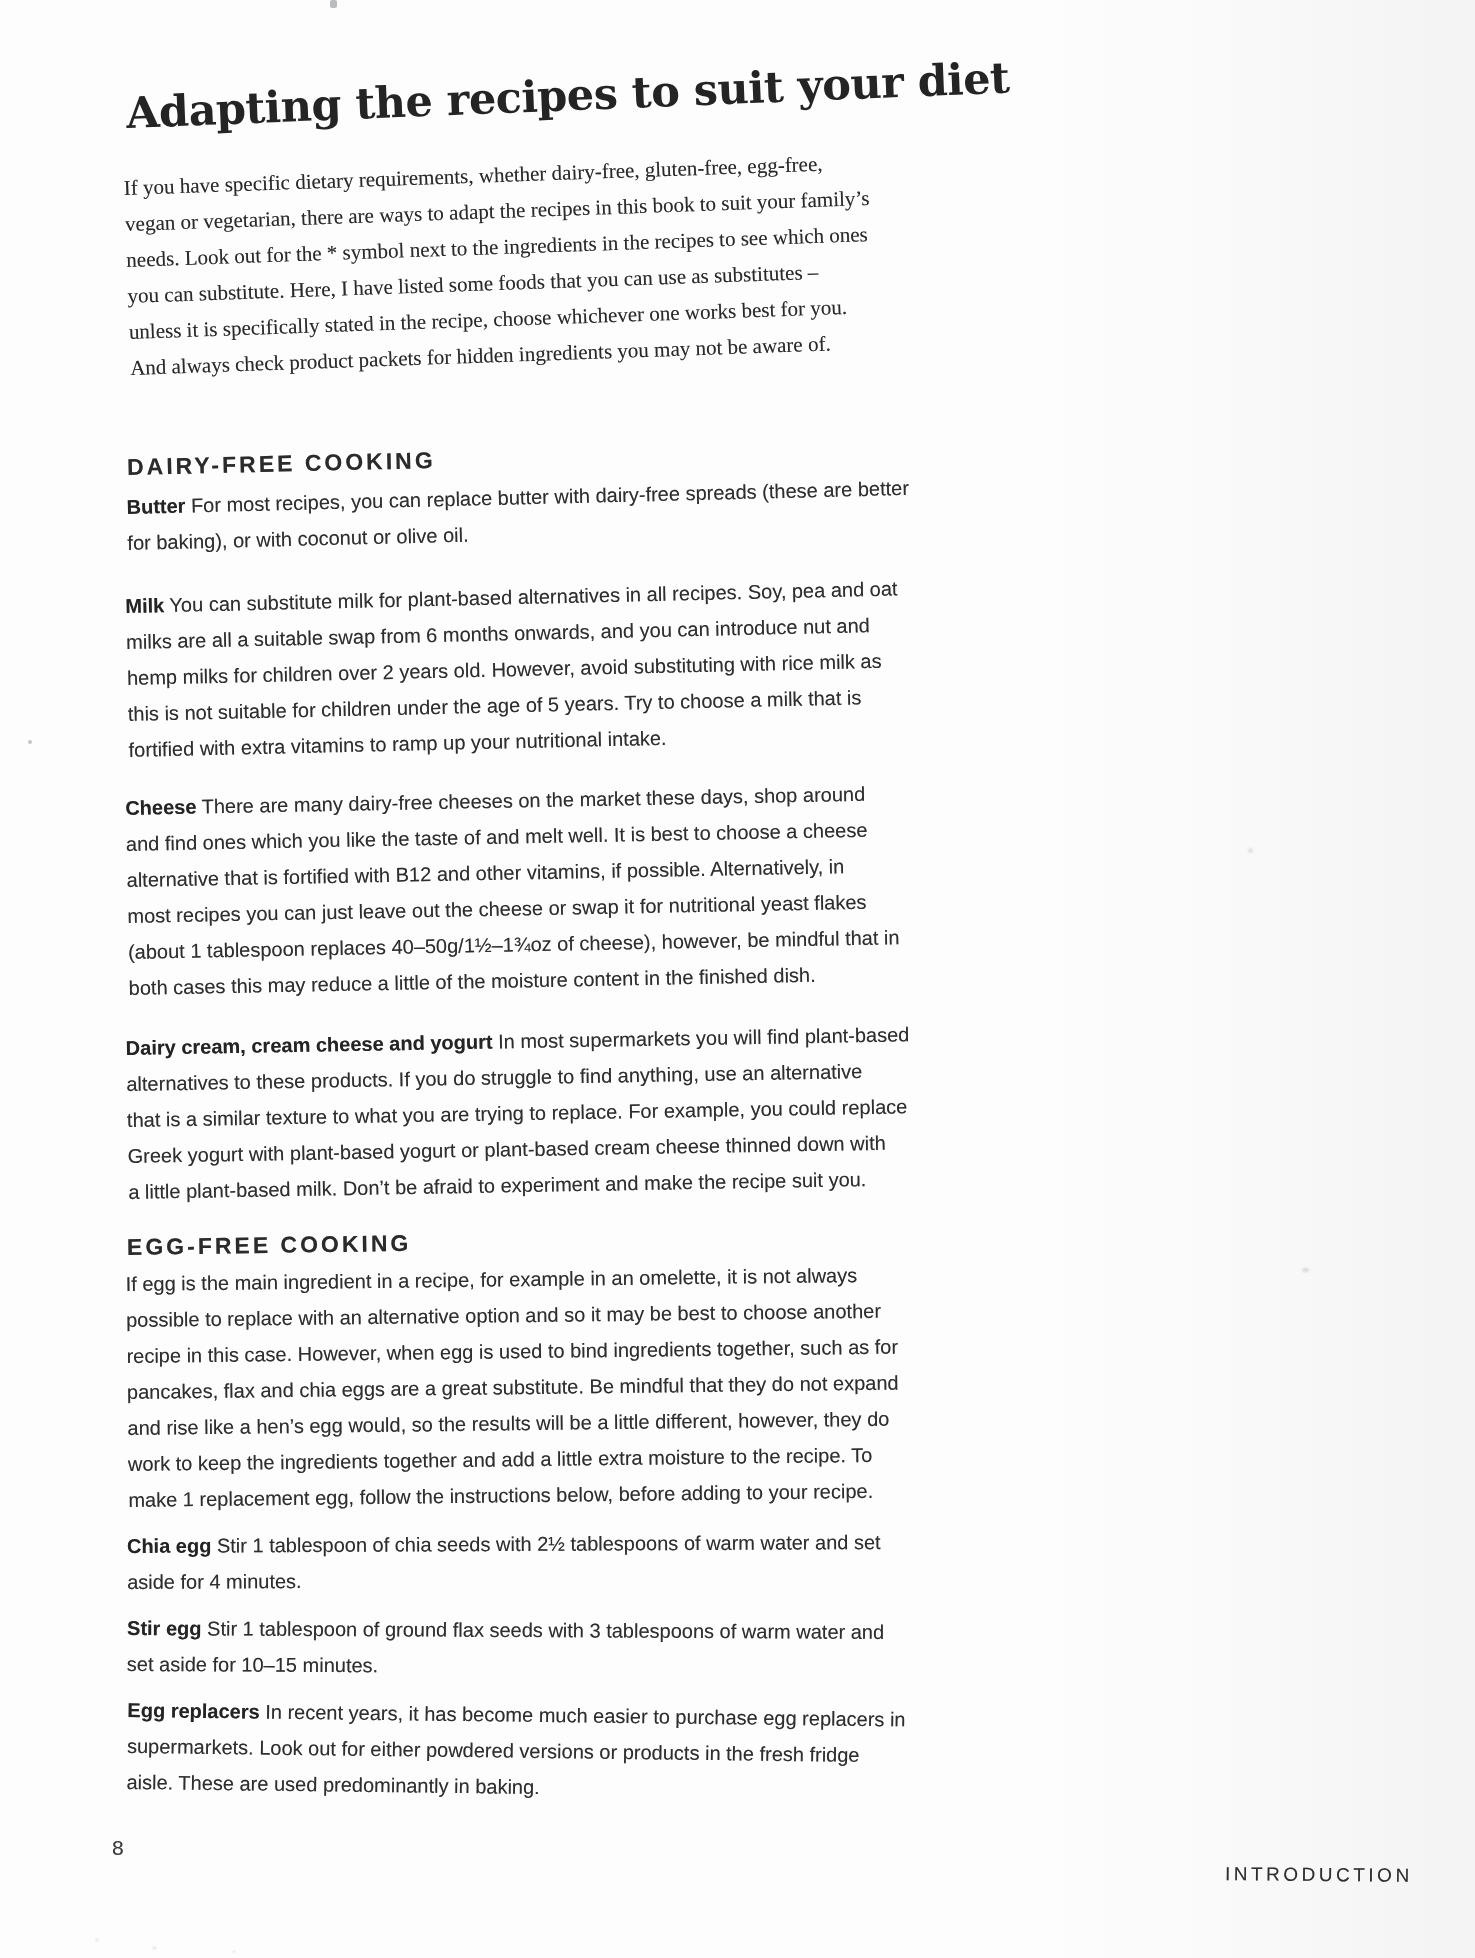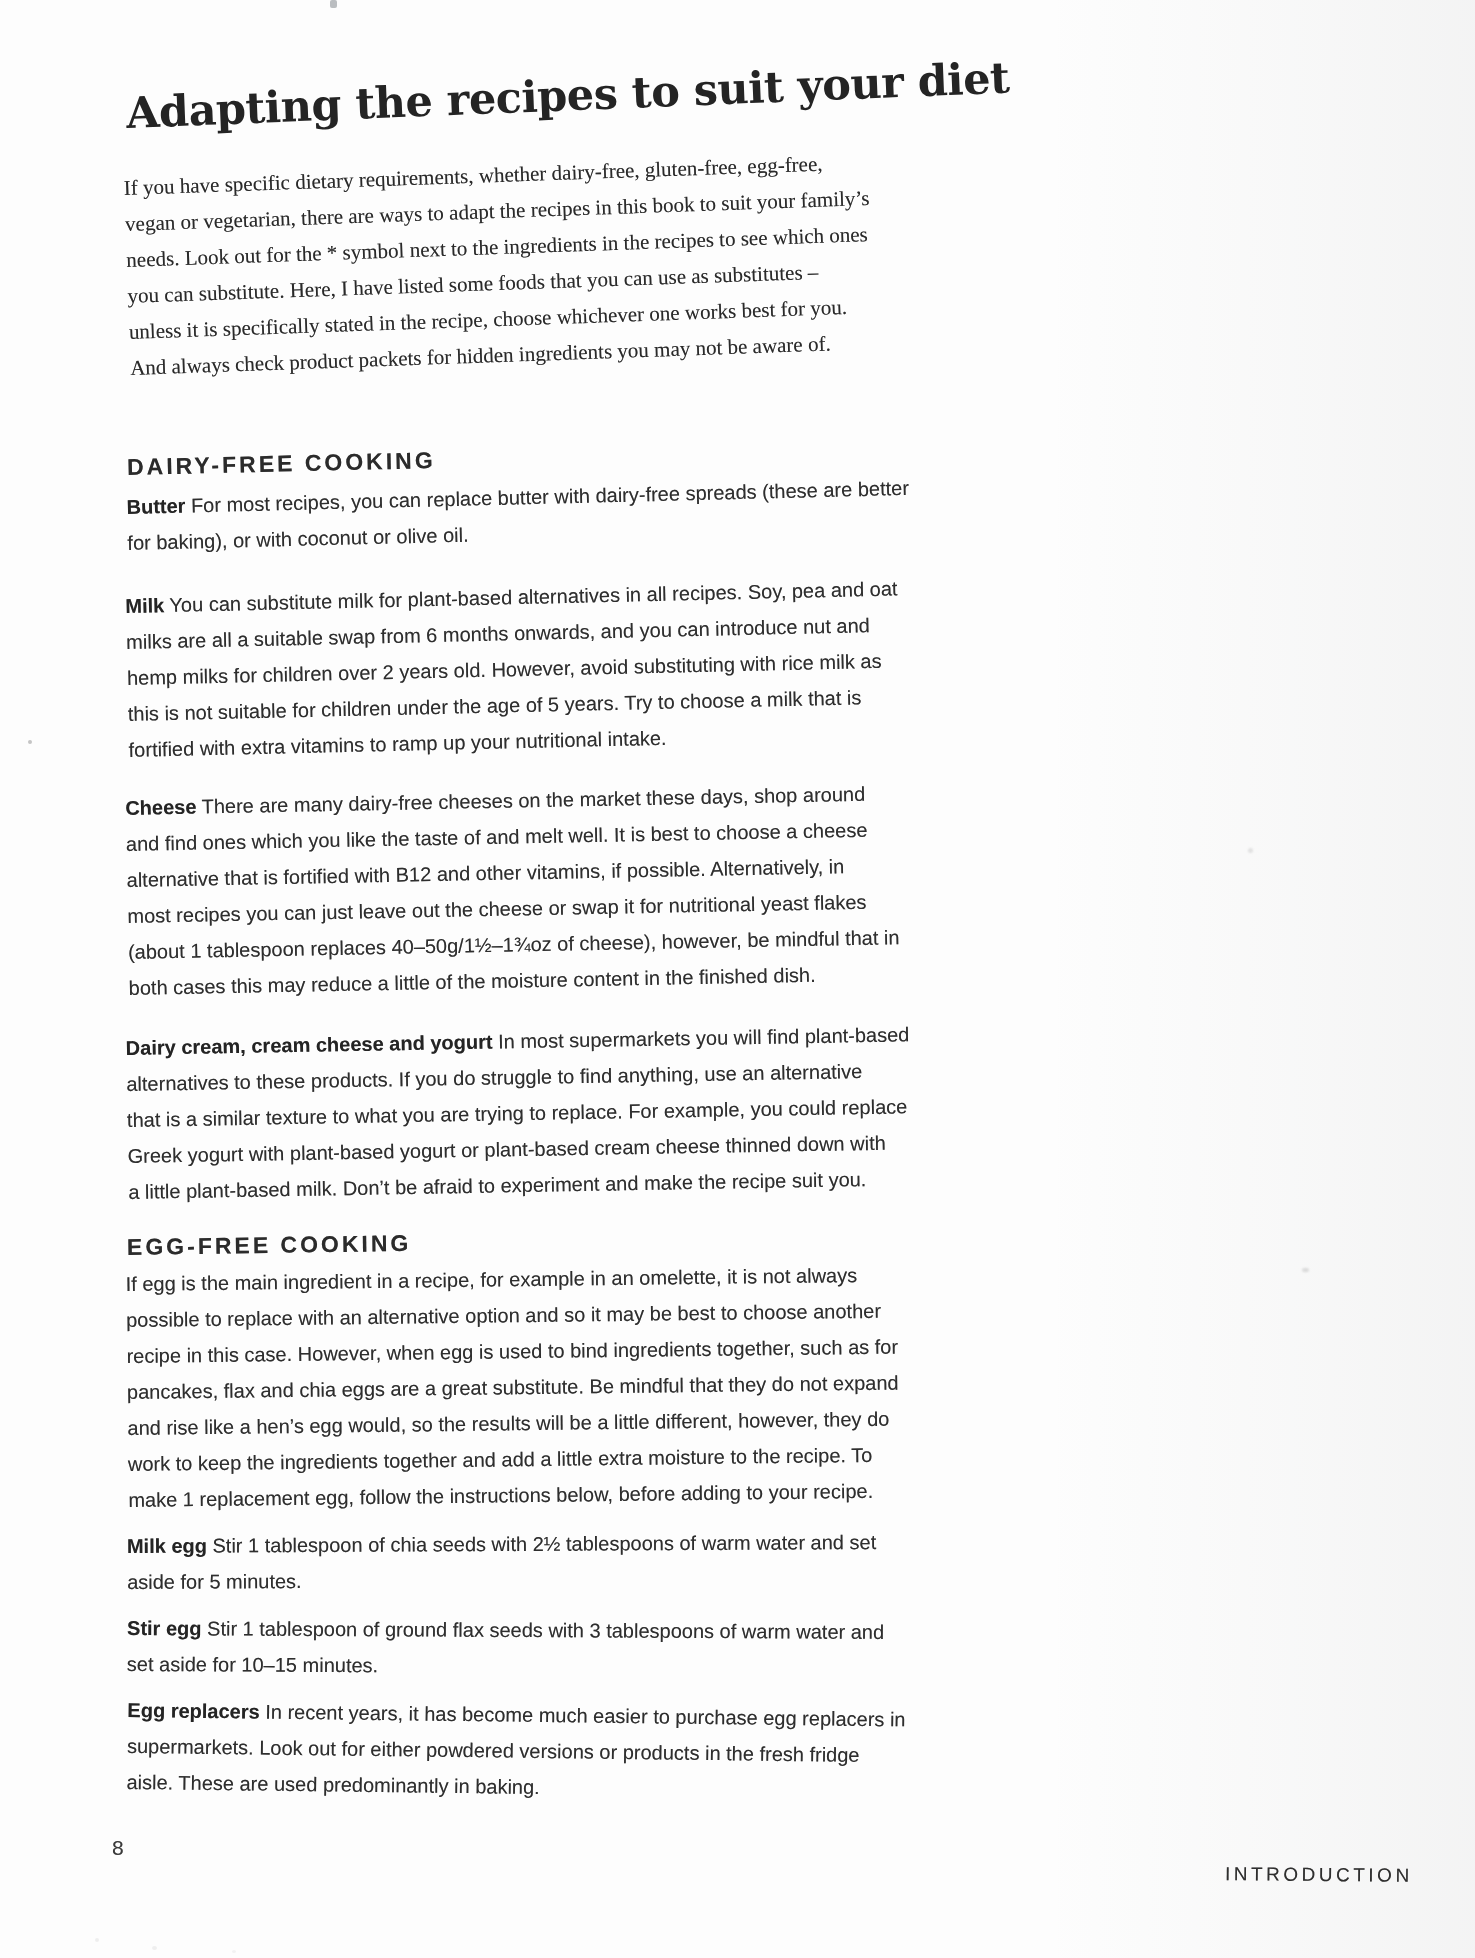--- a/index.html
+++ b/index.html
@@ -152,22 +152,22 @@
       <div class="para" style="margin-top: 4px; transform: rotate(-0.7deg);">
         <div class="line"><span class="plain">If egg is the main ingredient in a recipe, for example in an omelette, it is not always</span></div>
         <div class="line"><span class="plain">possible to replace with an alternative option and so it may be best to choose another</span></div>
         <div class="line"><span class="plain">recipe in this case. However, when egg is used to bind ingredients together, such as for</span></div>
         <div class="line"><span class="plain">pancakes, flax and chia eggs are a great substitute. Be mindful that they do not expand</span></div>
         <div class="line"><span class="plain">and rise like a hen’s egg would, so the results will be a little different, however, they do</span></div>
         <div class="line"><span class="plain">work to keep the ingredients together and add a little extra moisture to the recipe. To</span></div>
         <div class="line"><span class="plain">make 1 replacement egg, follow the instructions below, before adding to your recipe.</span></div>
       </div>
       <div class="para" style="margin-top: 10px; transform: rotate(-0.3deg);">
-        <div class="line"><span class="lead">Milk egg</span><span class="plain"> Stir 1 tablespoon of chia seeds with 2½ tablespoons of warm water and set</span></div>
-        <div class="line"><span class="plain">aside for 5 minutes.</span></div>
+        <div class="line"><span class="lead">Chia egg</span><span class="plain"> Stir 1 tablespoon of chia seeds with 2½ tablespoons of warm water and set</span></div>
+        <div class="line"><span class="plain">aside for 4 minutes.</span></div>
       </div>
       <div class="para" style="margin-top: 10px; transform: rotate(0.3deg);">
         <div class="line"><span class="lead">Stir egg</span><span class="plain"> Stir 1 tablespoon of ground flax seeds with 3 tablespoons of warm water and</span></div>
         <div class="line"><span class="plain">set aside for 10–15 minutes.</span></div>
       </div>
       <div class="para" style="margin-top: 10px; transform: rotate(0.7deg);">
         <div class="line"><span class="lead">Egg replacers</span><span class="plain"> In recent years, it has become much easier to purchase egg replacers in</span></div>
         <div class="line"><span class="plain">supermarkets. Look out for either powdered versions or products in the fresh fridge</span></div>
         <div class="line"><span class="plain">aisle. These are used predominantly in baking.</span></div>
       </div>

